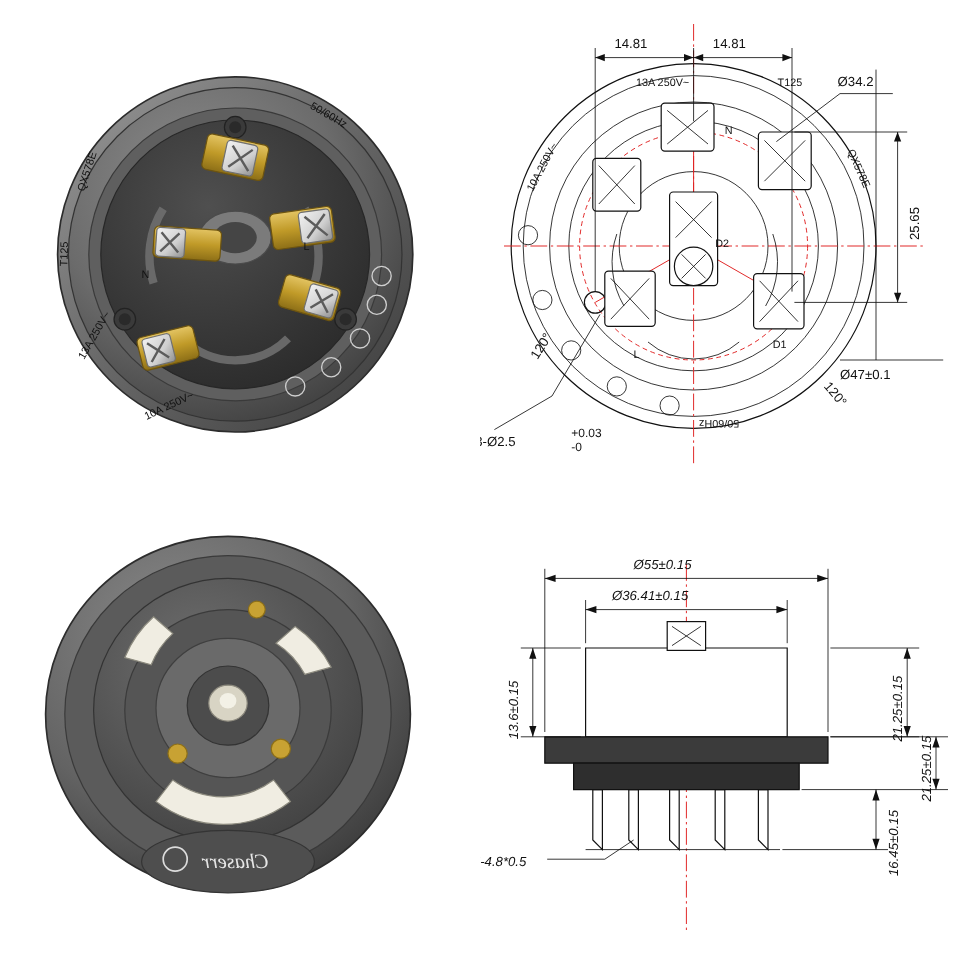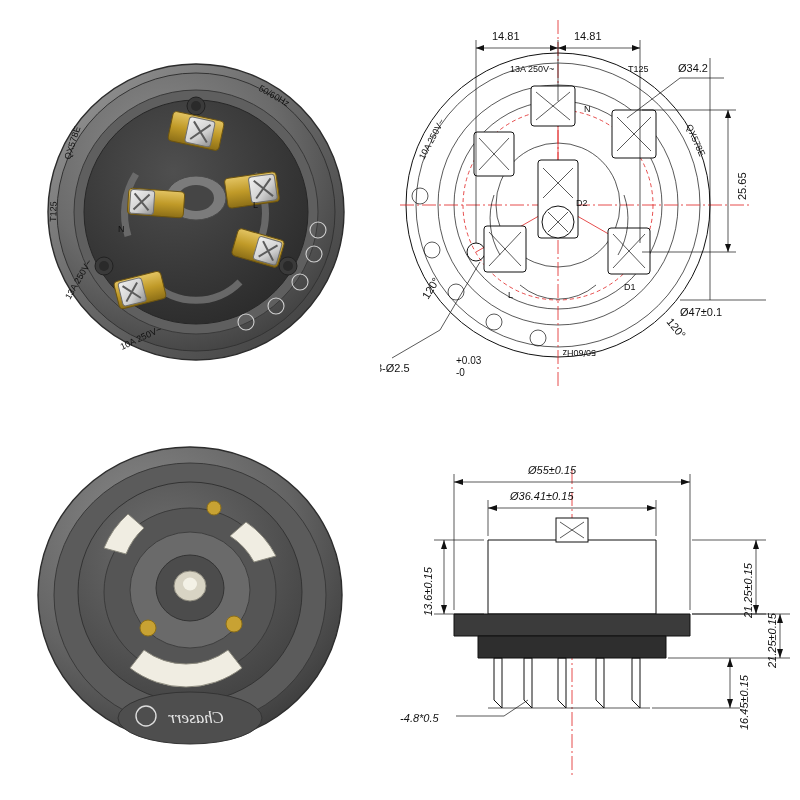--- a/index.html
+++ b/index.html
@@ -4,21 +4,21 @@
 <style>
   html,body{margin:0;padding:0;}
   body{
     width:800px;height:800px;background:#ffffff;
     font-family:"Liberation Sans",sans-serif;
     color:#111;overflow:hidden;position:relative;
   }
   .sheet{position:absolute;inset:0;}
   .quad{position:absolute;}
   #q-tl{left:0;top:0;width:400px;height:400px;}
-  #q-tr{left:380px;top:0;width:400px;height:400px;}
+  #q-tr{left:400px;top:0;width:400px;height:400px;}
   #q-bl{left:0;top:400px;width:400px;height:400px;}
   #q-br{left:400px;top:400px;width:400px;height:400px;font-style:italic;}
   svg{display:block;}
   .dimtxt{font-family:"Liberation Sans",sans-serif;font-size:11px;fill:#111;}
   .dimtxt.sm{font-size:10px;}
   .bodytxt{font-family:"Liberation Sans",sans-serif;font-size:9px;fill:#111;}
   .ln{stroke:#111;stroke-width:1;fill:none;}
   .lnthin{stroke:#111;stroke-width:.7;fill:none;}
   .ctr{stroke:#e02020;stroke-width:.8;fill:none;stroke-dasharray:14 3 2 3;}
   .red{stroke:#e02020;stroke-width:.8;fill:none;}

